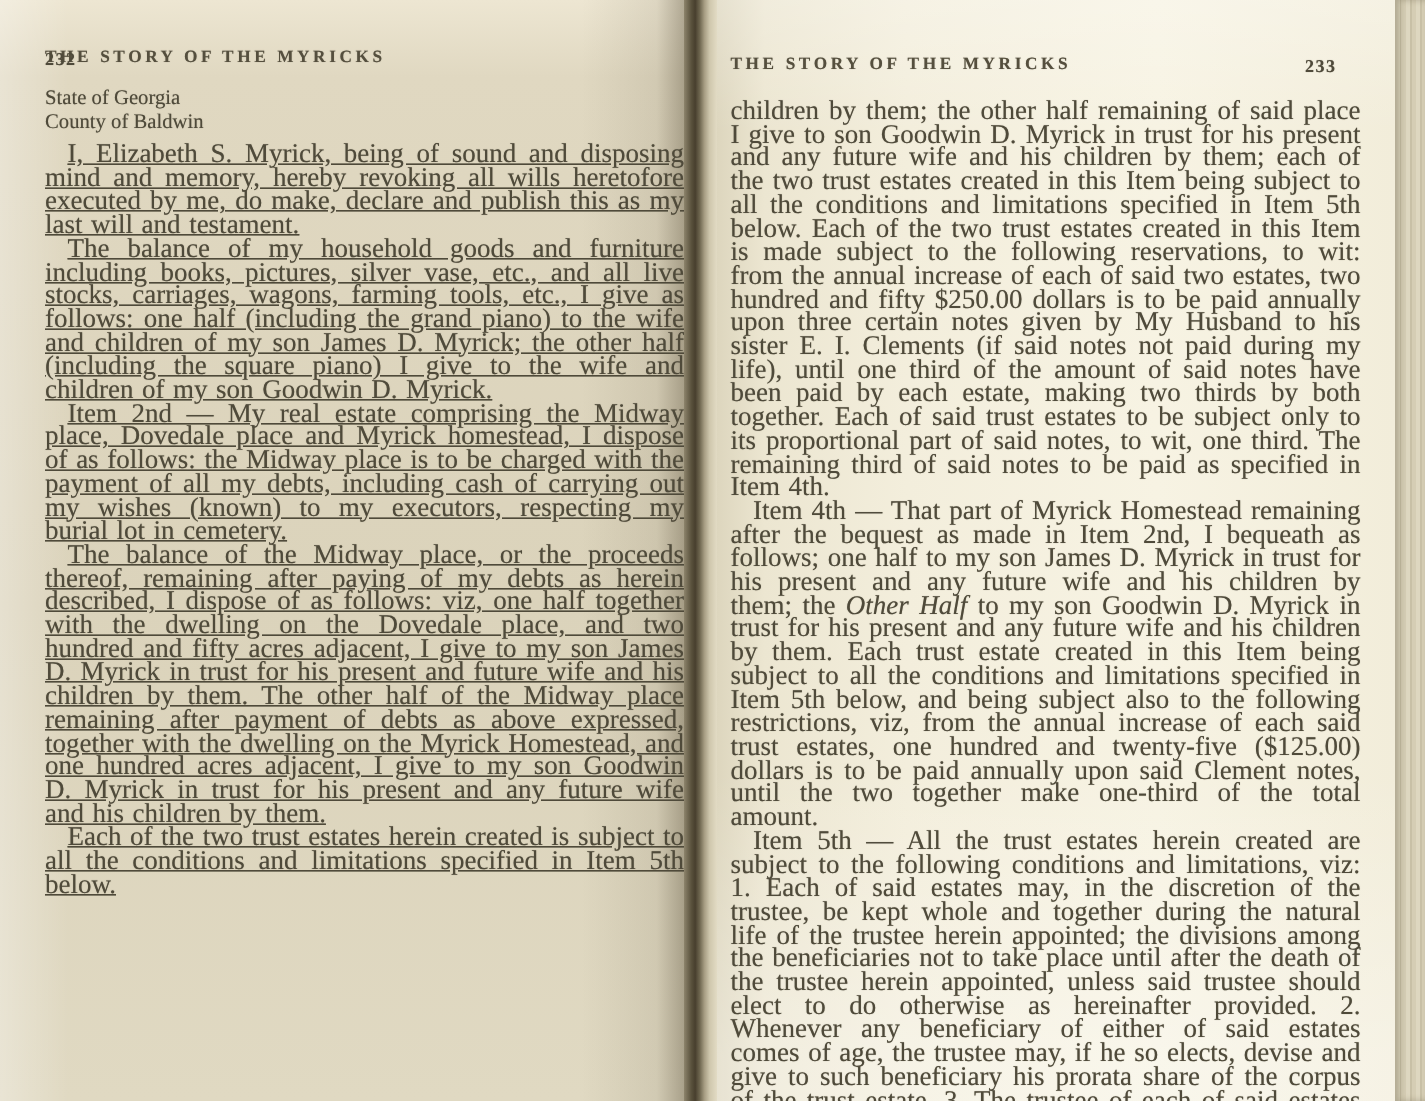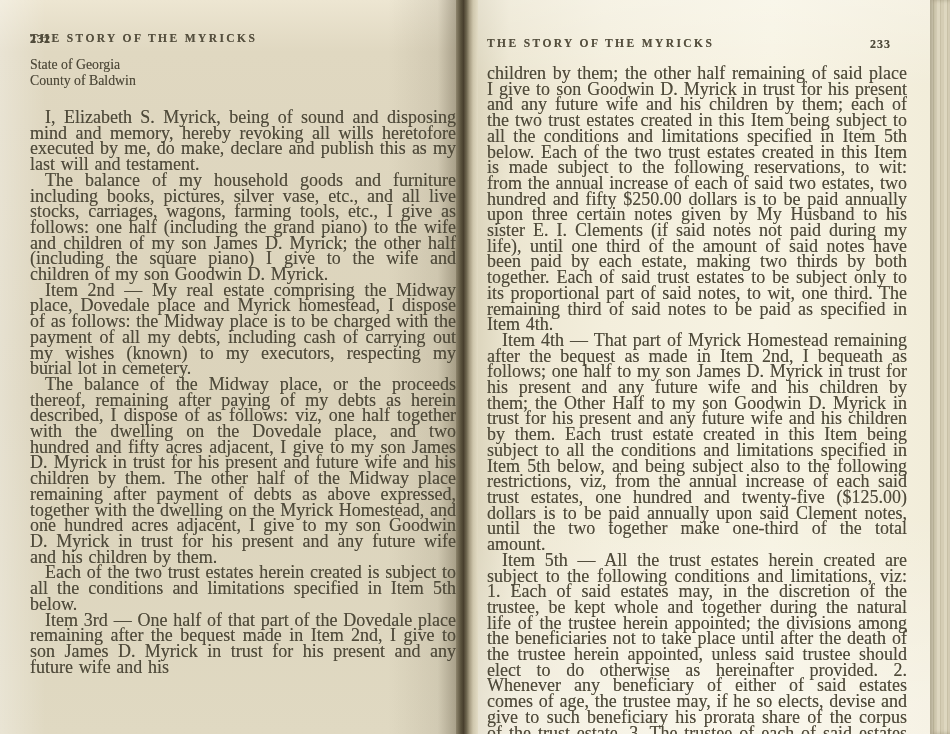--- a/index.html
+++ b/index.html
@@ -56,26 +56,26 @@
   }
   p.ind { text-indent:15px; }
 
   
   .left-content { position:absolute; left:30px; top:32px; width:426px; }
   .will-title {
     margin-top:13px; text-align:center; font-style:italic; font-weight:600;
     font-size:14.2px; line-height:16.5px; color:#514c3c;
   }
   .addr { margin-top:9px; font-size:13.8px; line-height:16px; }
-  .left-pars { margin-top:21px; }
+  .left-pars { margin-top:6px;text-decoration:underline; }
 
   
   .right-content { position:absolute; left:487px; top:37px; width:420px; }
   .right-pars { margin-top:13px; }
-  .it { }
+  .it { font-style:italic; }
 </style>
 </head>
 <body>
 
 <div class="spread">
 
   <div class="page-left"></div>
   <div class="gutter"></div>
   <div class="page-right"></div>
   <div class="edge-stack"></div>
@@ -91,21 +91,20 @@
       <div>State of Georgia</div>
       <div>County of Baldwin</div>
     </div>
 
     <div class="left-pars">
       <p class="body-par ind">I, Elizabeth S. Myrick, being of sound and disposing mind and memory, hereby revoking all wills heretofore executed by me, do make, declare and publish this as my last will and testament.</p>
       <p class="body-par ind">The balance of my household goods and furniture including books, pictures, silver vase, etc., and all live stocks, carriages, wagons, farming tools, etc., I give as follows: one half (including the grand piano) to the wife and children of my son James D. Myrick; the other half (including the square piano) I give to the wife and children of my son Goodwin D. Myrick.</p>
       <p class="body-par ind">Item 2nd — My real estate comprising the Midway place, Dovedale place and Myrick homestead, I dispose of as follows: the Midway place is to be charged with the payment of all my debts, including cash of carrying out my wishes (known) to my executors, respecting my burial lot in cemetery.</p>
       <p class="body-par ind">The balance of the Midway place, or the proceeds thereof, remaining after paying of my debts as herein described, I dispose of as follows: viz, one half together with the dwelling on the Dovedale place, and two hundred and fifty acres adjacent, I give to my son James D. Myrick in trust for his present and future wife and his children by them. The other half of the Midway place remaining after payment of debts as above expressed, together with the dwelling on the Myrick Homestead, and one hundred acres adjacent, I give to my son Goodwin D. Myrick in trust for his present and any future wife and his children by them.</p>
       <p class="body-par ind">Each of the two trust estates herein created is subject to all the conditions and limitations specified in Item 5th below.</p>
-      <p class="body-par ind">Item 3rd — One half of that part of the Dovedale place remaining after the bequest made in Item 2nd, I give to son James D. Myrick in trust for his present and any future wife and his</p>
     </div>
   </div>
 
   <div class="right-content content">
     <div class="runhead-row">
       <span class="runhead">THE STORY OF THE MYRICKS</span>
       <span class="pageno r">233</span>
     </div>
 
     <div class="right-pars">

